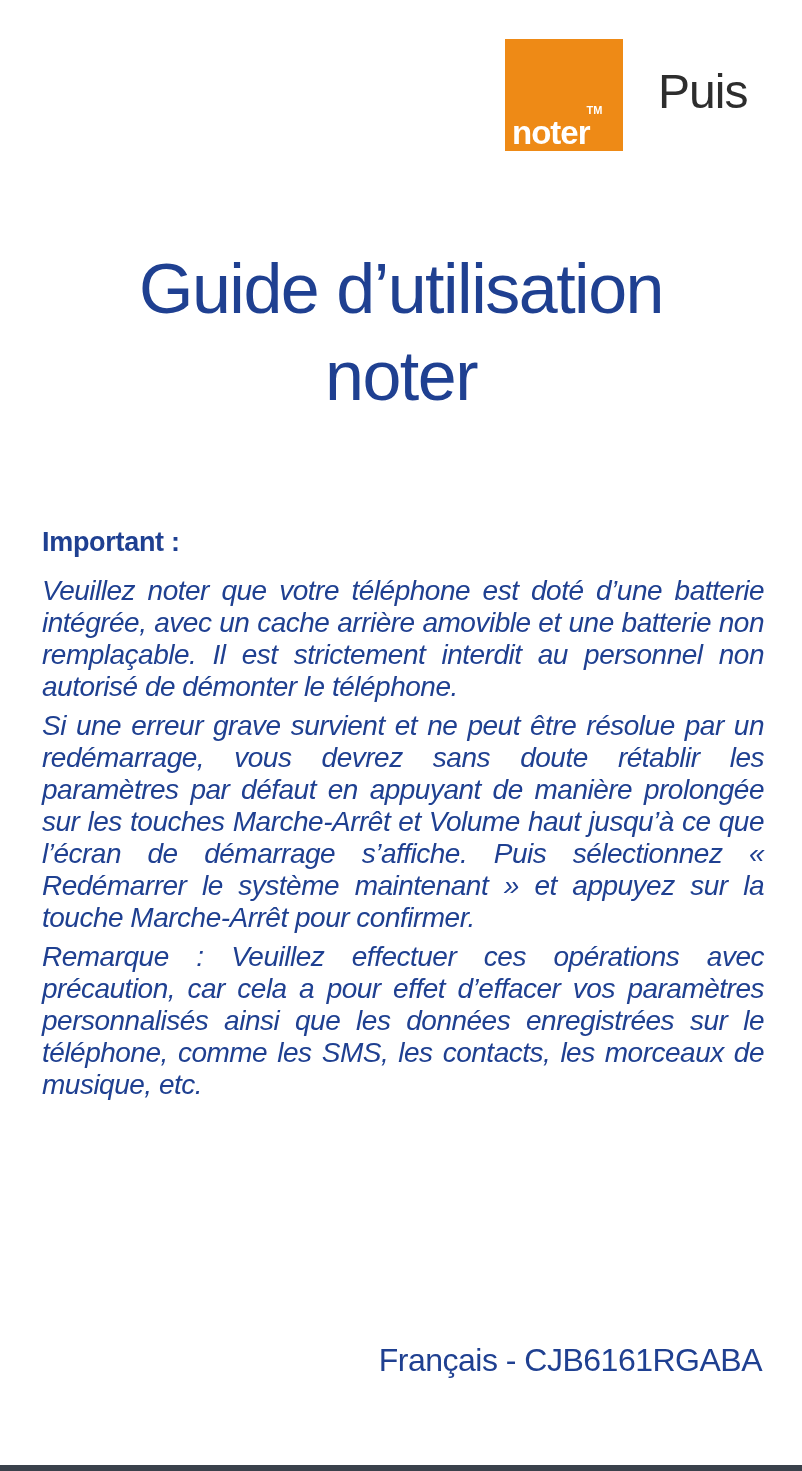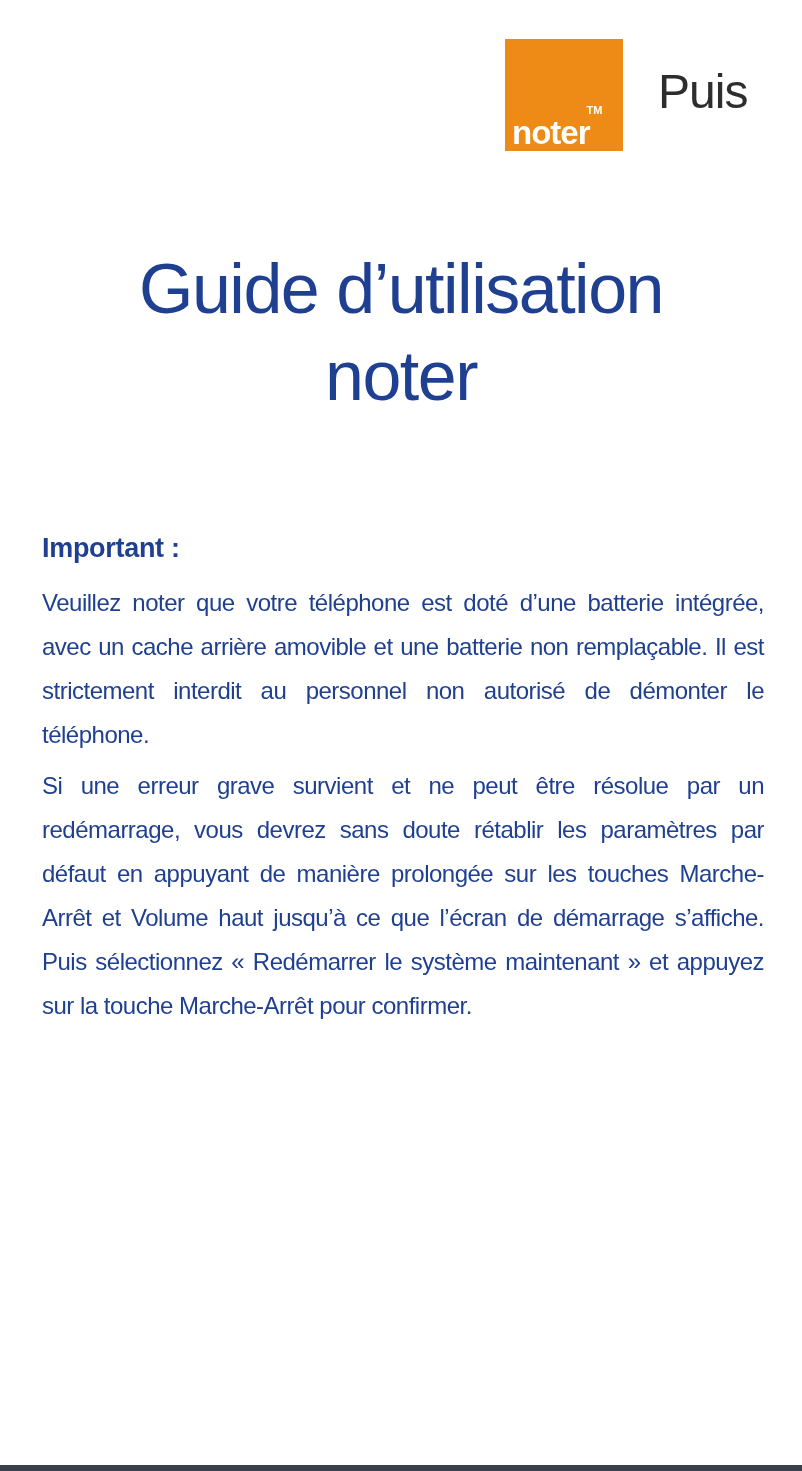--- a/index.html
+++ b/index.html
@@ -74,35 +74,35 @@
   }
   .title span { display: block; }
 
   
   .content {
     position: absolute;
     left: 42px;
     top: 527px;
     width: 722px;
     color: #1f4091;
-    margin-top: 6px;
   }
   .content h2 {
     margin: 0 0 17px 0;
     font-size: 27px;
     font-weight: bold;
     letter-spacing: -0.3px;
   }
   .content p {
     margin: 0 0 7px 0;
-    font-size: 24px;
-    line-height: 44px;
+    font-size: 28px;
+    line-height: 32px;
     letter-spacing: -0.5px;
     text-align: justify;
     hyphens: none;
+    font-style: italic;
   }
   .content p:last-child { margin-bottom: 0; }
 
   
   .footer-code {
     position: absolute;
     right: 40px;
     top: 1342px;
     font-size: 32px;
     letter-spacing: -0.5px;
@@ -133,17 +133,19 @@
 
   <h1 class="title">
     <span>Guide d’utilisation</span>
     <span>noter</span>
   </h1>
 
   <div class="content">
     <h2>Important :</h2>
     <p>Veuillez noter que votre téléphone est doté d’une batterie intégrée, avec un cache arrière amovible et une batterie non remplaçable. Il est strictement interdit au personnel non autorisé de démonter le téléphone.</p>
     <p>Si une erreur grave survient et ne peut être résolue par un redémarrage, vous devrez sans doute rétablir les paramètres par défaut en appuyant de manière prolongée sur les touches Marche-Arrêt et Volume haut jusqu’à ce que l’écran de démarrage s’affiche. Puis sélectionnez « Redémarrer le système maintenant » et appuyez sur la touche Marche-Arrêt pour confirmer.</p>
+    <p>Remarque : Veuillez effectuer ces opérations avec précaution, car cela a pour effet d’effacer vos paramètres personnalisés ainsi que les données enregistrées sur le téléphone, comme les SMS, les contacts, les morceaux de musique, etc.</p>
   </div>
 
+  <div class="footer-code">Français - CJB6161RGABA</div>
   <div class="footer-bar"></div>
 
 </div>
 
 </body></html>

